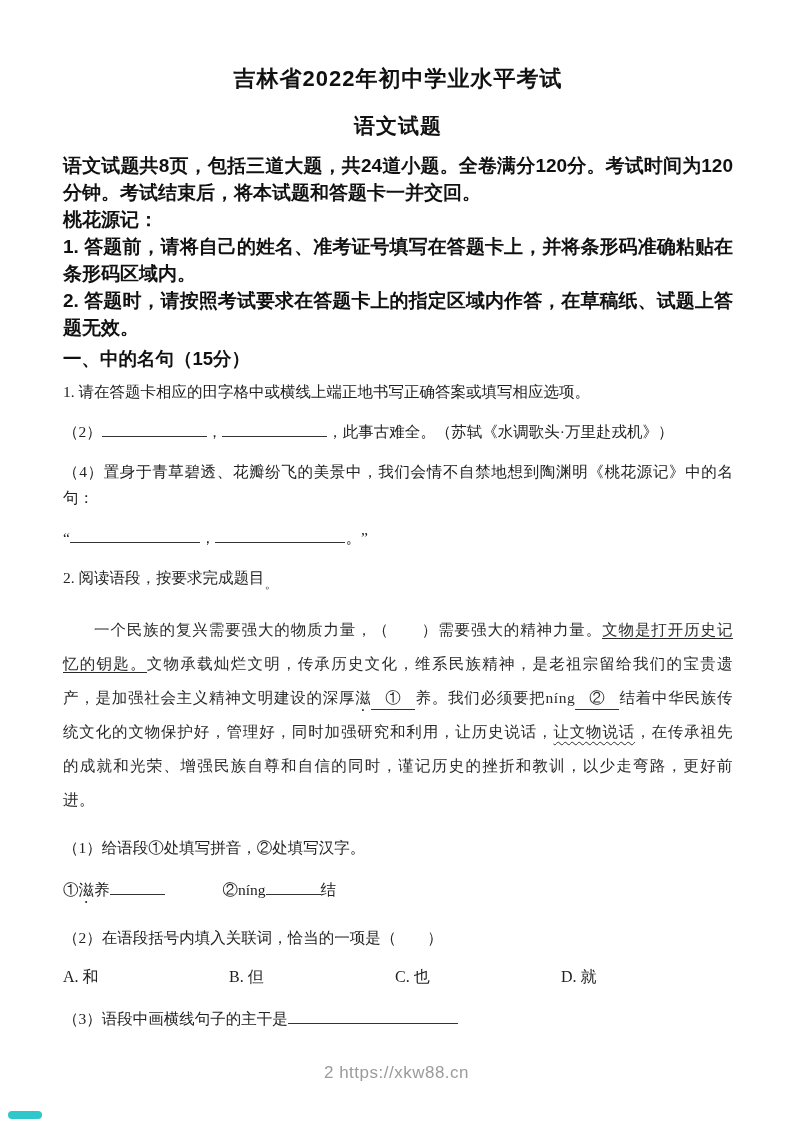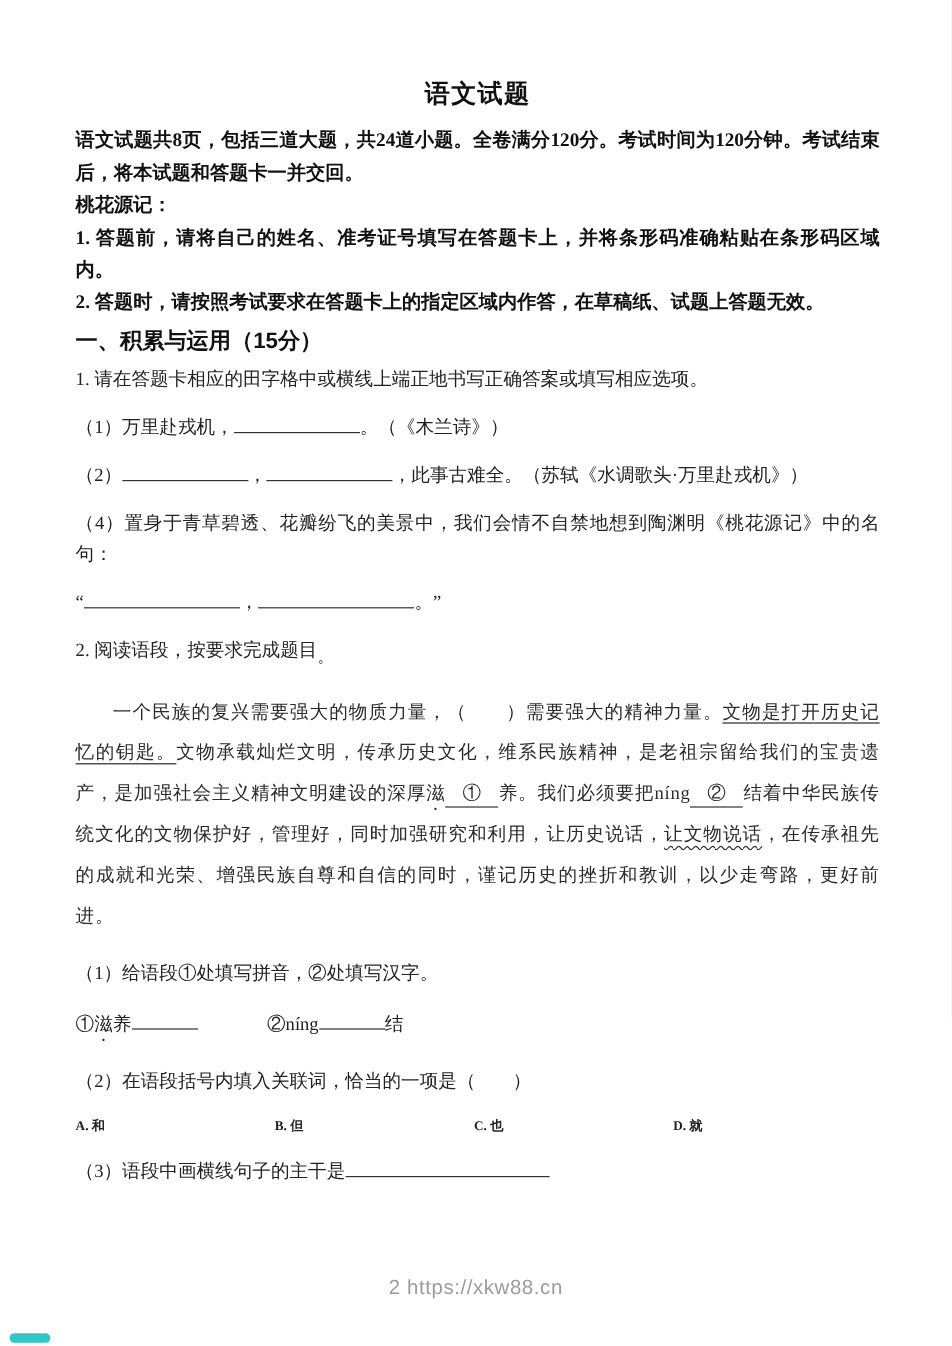--- a/index.html
+++ b/index.html
@@ -19,22 +19,22 @@
     font-family:"Liberation Sans","DejaVu Sans",sans-serif;
     font-weight:bold;font-size:22px;text-align:center;
     margin:0 0 18px 0;letter-spacing:1px;color:#111;
   }
   .subtitle{
     font-family:"Liberation Sans","DejaVu Sans",sans-serif;
     font-weight:bold;font-size:21px;text-align:center;
     margin:0 0 12px 0;letter-spacing:1px;color:#111;
   }
   .bold-block{
-    font-family:Liberation Serif, serif;
-    font-weight:bold;font-size:16px;line-height:27px;color:#111;
+    font-family:Liberation Sans, sans-serif;
+    font-weight:bold;font-size:19px;line-height:27px;color:#111;
     text-align:justify;
   }
   .sec-h{
     font-family:"Liberation Sans","DejaVu Sans",sans-serif;
     font-weight:bold;font-size:18.5px;color:#111;
     margin:5px 0 4px 0;
   }
   .plain{
     font-size:15.5px;line-height:26px;color:#222;
     text-align:justify;
@@ -60,21 +60,21 @@
     display:inline-block;min-width:44px;text-align:center;
     border-bottom:1px solid #333;line-height:normal;text-indent:0;
   }
   .dotted{
     -webkit-text-emphasis:filled dot;-webkit-text-emphasis-position:under right;
     text-emphasis:filled dot;text-emphasis-position:under right;
   }
   .fill-line{margin-top:16px;}
   .fill-gap{display:inline-block;width:58px;}
   .options{
-    display:flex;margin-top:16px;font-size:11px;color:#222;font-weight:bold;
+    display:flex;margin-top:16px;font-size:16px;color:#222;
   }
   .opt{width:166px;}
   .opt:last-child{width:auto;}
   .sub{margin-top:18px;}
   .period-sub{vertical-align:-5px;font-size:13px;}
   .footer{
     position:absolute;left:0;right:0;top:1063px;
     text-align:center;
     font-family:"Liberation Sans","DejaVu Sans",sans-serif;
     font-size:17px;color:#9b9b9b;letter-spacing:0.5px;
@@ -84,34 +84,32 @@
     width:34px;height:8px;border-radius:4px;
     background:#2fc7c9;
   }
 </style>
 </head>
 <body>
 
 <div class="page">
   <div class="content">
 
+    <div class="title">吉林省2022年初中学业水平考试</div>
     <div class="subtitle">语文试题</div>
 
     <div class="bold-block">语文试题共8页，包括三道大题，共24道小题。全卷满分120分。考试时间为120分钟。考试结束后，将本试题和答题卡一并交回。</div>
     <div class="bold-block">桃花源记：</div>
     <div class="bold-block">1. 答题前，请将自己的姓名、准考证号填写在答题卡上，并将条形码准确粘贴在条形码区域内。</div>
     <div class="bold-block">2. 答题时，请按照考试要求在答题卡上的指定区域内作答，在草稿纸、试题上答题无效。</div>
 
-    <div class="sec-h">一、积累与运用（15分）</div>
+    <div class="sec-h">一、中的名句（15分）</div>
 
     <div class="plain stem">1. 请在答题卡相应的田字格中或横线上端正地书写正确答案或填写相应选项。</div>
 
-    <div class="plain item">
-      <span>（1）万里赴戎机，</span><span class="blank w105"></span><span>。（《木兰诗》）</span>
-    </div>
 
     <div class="plain item">
       <span>（2）</span><span class="blank w105"></span><span>，</span><span class="blank w105"></span><span>，此事古难全。（苏轼《水调歌头·万里赴戎机》）</span>
     </div>
 
 
     <div class="plain item">
       <span>（4）置身于青草碧透、花瓣纷飞的美景中，我们会情不自禁地想到陶渊明《桃花源记》中的名句：</span>
     </div>
     <div class="plain item">

